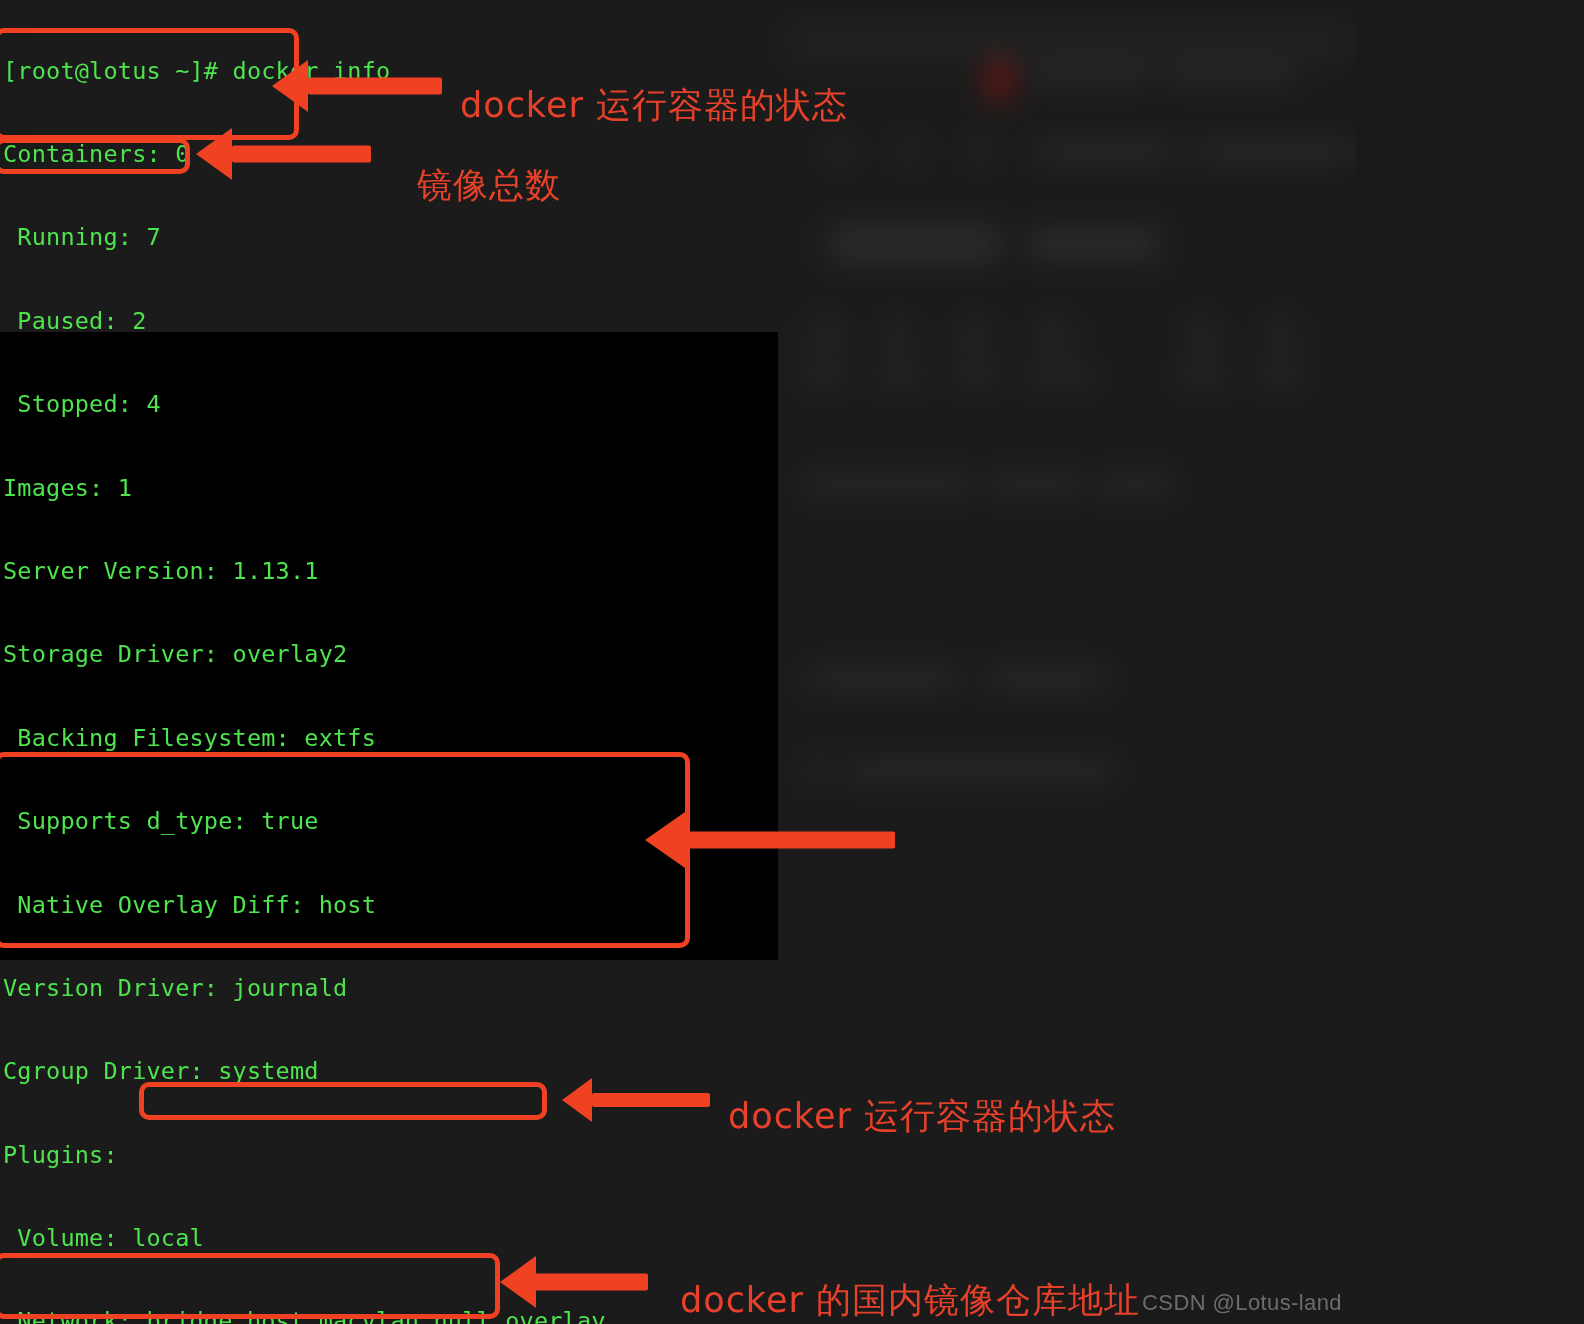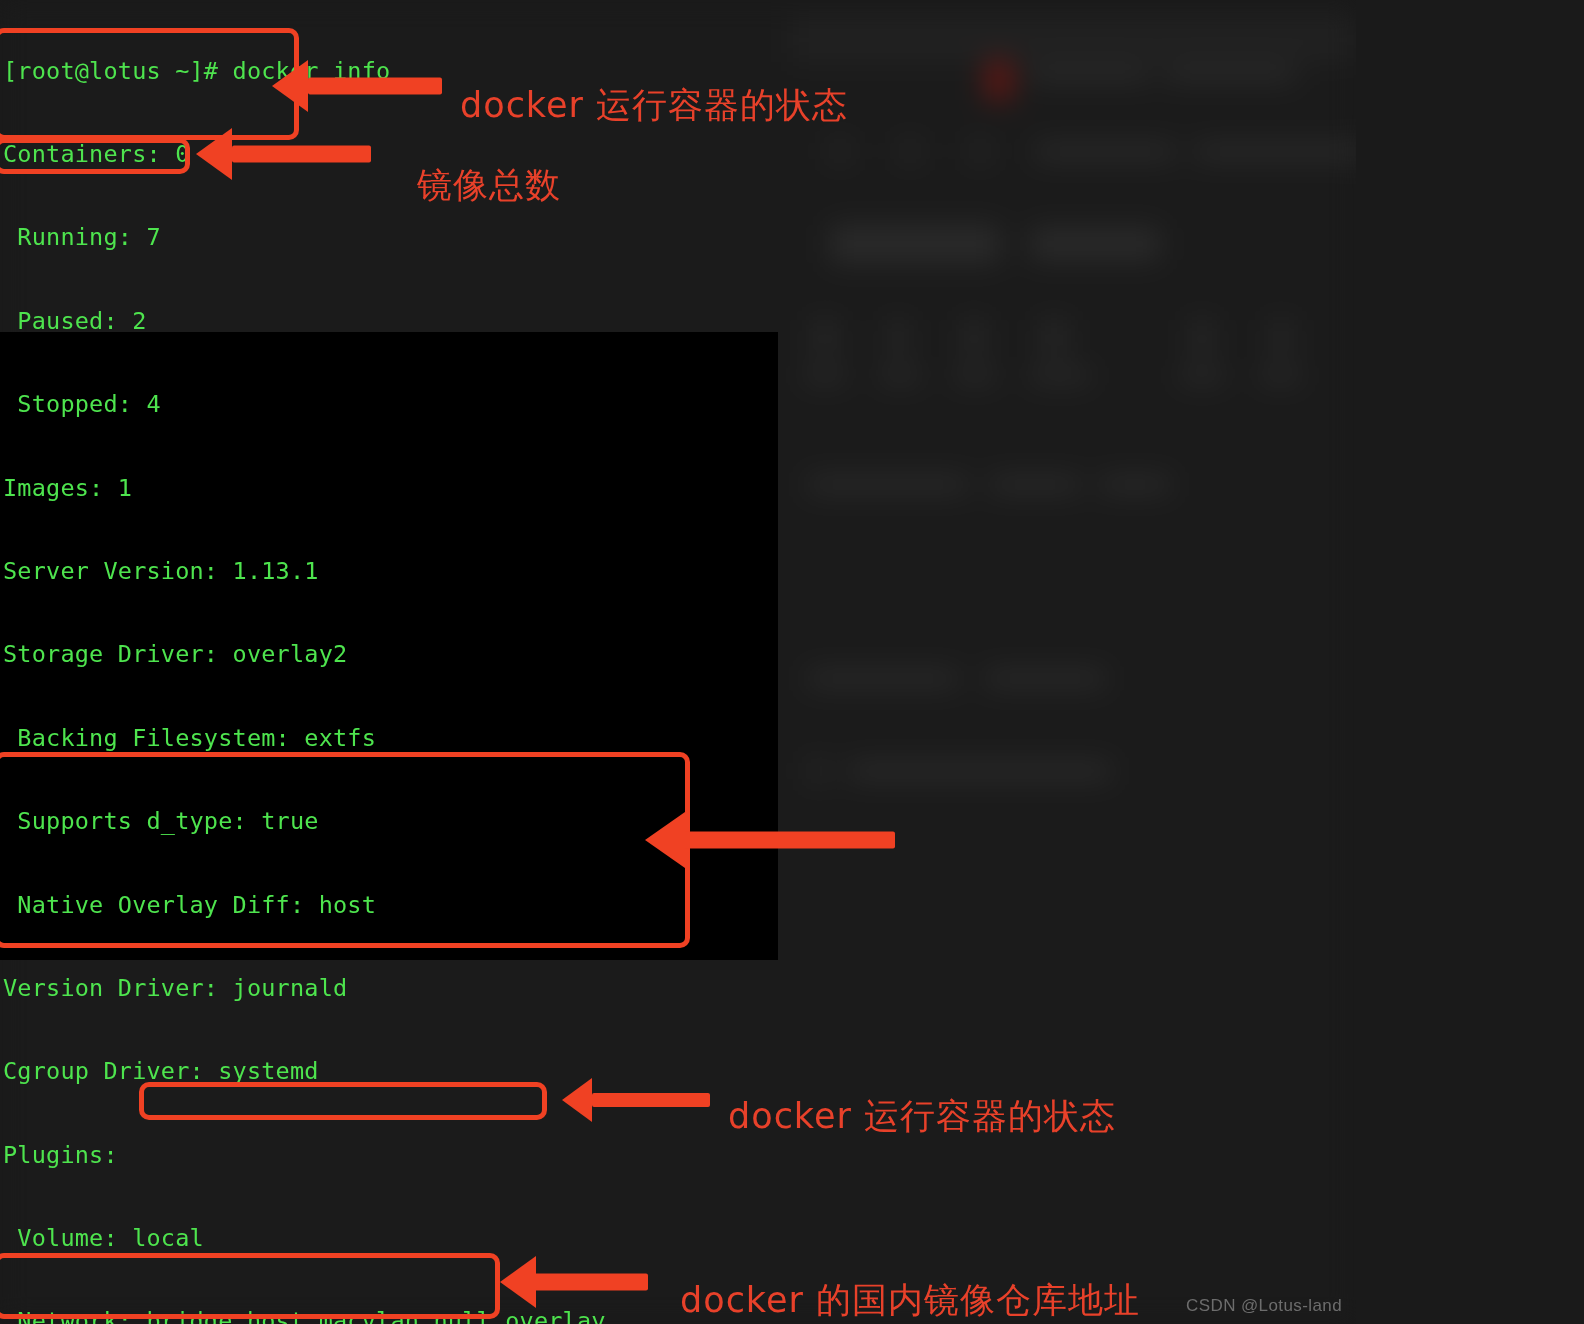--- a/index.html
+++ b/index.html
@@ -122,21 +122,21 @@
     font-family: "DejaVu Sans", "Liberation Sans", sans-serif;
     font-size: 35px;
     white-space: nowrap;
     letter-spacing: 1px;
   }
   .watermark {
     position: absolute;
     right: 14px; bottom: 8px;
     color: #6d6d6d;
     font-family: "Liberation Sans", "DejaVu Sans", sans-serif;
-    font-size: 17px;
+    font-size: 22px;
     letter-spacing: 0.4px;
   }
 </style>
 </head>
 <body>
 
 <div id="screen">
 
   <div class="ghost-layer">
     <div class="ghost-bg"></div>

